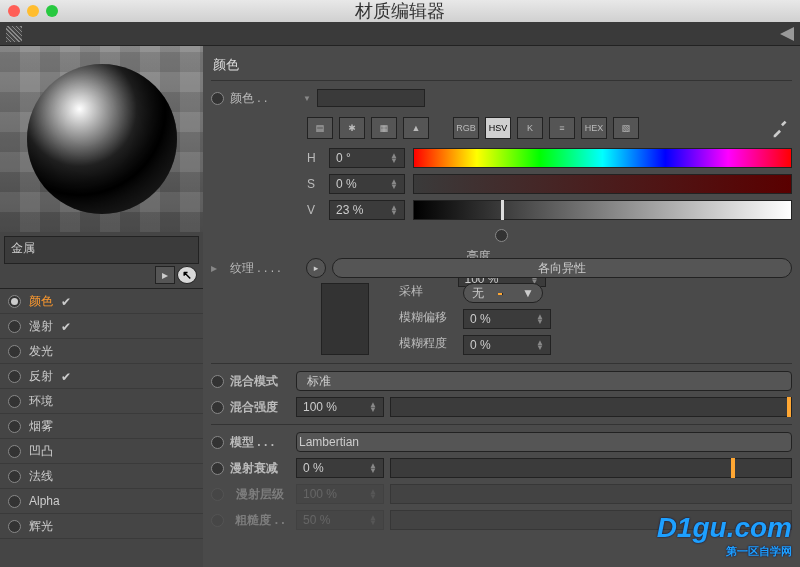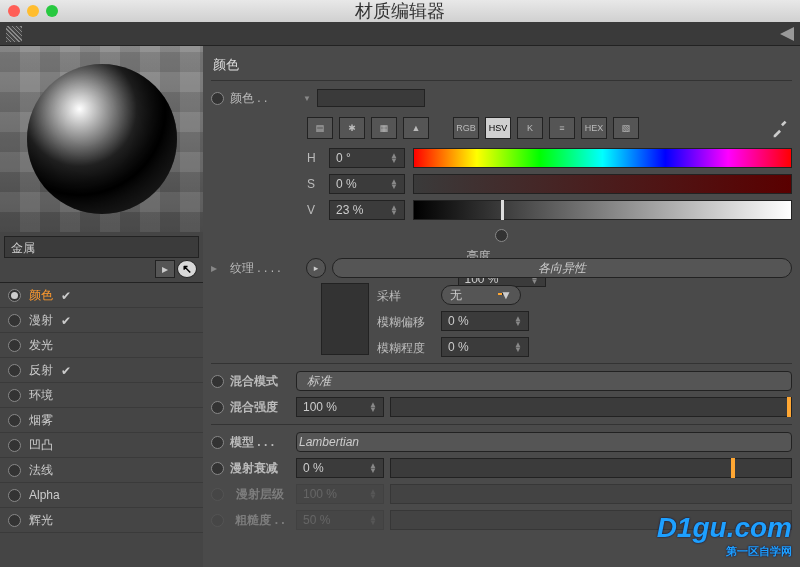--- a/index.html
+++ b/index.html
@@ -20,21 +20,21 @@
   
   .left { width: 203px; background: #454545; display: flex; flex-direction: column; }
   .preview { width: 203px; height: 186px; background: linear-gradient(#888,#555); display: flex; align-items: center; justify-content: center; position: relative; }
   .preview::before { content:""; position:absolute; inset:0; background:
      repeating-linear-gradient(0deg,rgba(0,0,0,.15) 0 20px,rgba(255,255,255,.1) 20px 40px),
      repeating-linear-gradient(90deg,rgba(0,0,0,.15) 0 20px,rgba(255,255,255,.1) 20px 40px);
      opacity:.5; }
   .sphere { width: 150px; height: 150px; border-radius: 50%; position: relative; background:
      radial-gradient(circle at 35% 30%, #fff 0%, #ddd 6%, #222 40%, #000 60%, #333 80%, #111 100%); box-shadow: inset -15px -15px 40px rgba(0,0,0,.6); }
 
-  .matname { height: 22px; background: #3b3b3b; border: 1px solid #222; margin: 4px 4px 2px 4px; padding: 3px 6px; color: #ccc; }
+  .matname { height: 28px; background: #3b3b3b; border: 1px solid #222; margin: 4px 4px 2px 4px; padding: 3px 6px; color: #ccc; }
   .tabbtns { height: 22px; display:flex; justify-content:flex-end; align-items:center; gap:2px; padding:0 6px 4px 0;}
   .tabbtns .btn { width: 20px; height: 18px; background:#555; border:1px solid #222; display:flex;align-items:center;justify-content:center;}
   .tabbtns .cursor { background:#d8d8d8; border-radius:50%; color:#000; font-weight:bold;}
 
   .channels { border-top:1px solid #222; }
   .ch { height: 25px; display:flex; align-items:center; gap:8px; padding:0 8px; border-bottom:1px solid #3a3a3a;}
   .ch .radio { width:13px; height:13px; border-radius:50%; border:1px solid #888; background:#333; }
   .ch .radio.on::after{content:"";display:block;width:7px;height:7px;border-radius:50%;background:#ccc;margin:2px;}
   .ch.selected { color:#ff9a2e; }
   .ch .chk { width:12px;height:12px;color:#ccc;}
@@ -68,26 +68,26 @@
 
   .slider { flex:1; height:20px; background:#3b3b3b; border:1px solid #222; position:relative; }
   .slider .mk{position:absolute;top:-1px;bottom:-1px;width:4px;background:#ffa733;}
   .slider .mk.end{right:0;}
   .valbox{width:88px;height:20px;background:#3b3b3b;border:1px solid #222;display:flex;align-items:center;padding:0 6px;justify-content:space-between;}
   .valbox .arr{font-size:8px;color:#888;line-height:5px;}
   .valbox.dim{opacity:.45;}
 
   .pillbtn{height:20px;padding:0 12px;background:#555;border:1px solid #222;border-radius:10px;display:flex;align-items:center;}
   .playbtn{width:20px;height:20px;background:#555;border:1px solid #222;border-radius:10px;display:flex;align-items:center;justify-content:center;font-size:9px;}
-  .wide{flex:1;justify-content:center;font-style:italic;}
+  .wide{flex:1;justify-content:center;}
 
   .sub { margin-left: 110px; display:flex; gap:8px; padding:2px 0;}
   .sub .bigs { width:48px;height:72px;background:#333;border:1px solid #222;}
   .sub .rows{display:flex;flex-direction:column;gap:4px;}
-  .sub .rows .r{display:flex;align-items:flex-end;gap:8px;height:22px;}
+  .sub .rows .r{display:flex;align-items:flex-start;gap:8px;height:22px;margin-left:22px;}
   .sub .rl{width:56px;color:#bbb;}
   .dd{width:80px;height:20px;background:#555;border:1px solid #222;border-radius:10px;display:flex;align-items:center;padding:0 8px;justify-content:space-between;}
 
   .hr{height:1px;background:#333;margin:4px 0;}
   .dim{opacity:.45;text-align:center;}
 
   .watermark{position:fixed;right:8px;bottom:8px;color:#1ea0ff;font-weight:bold;font-style:italic;font-size:28px;text-shadow:0 0 2px #003;text-align:right;}
   .watermark small{display:block;font-size:11px;font-style:normal;color:#1ea0ff;}
 </style>
 </head>

